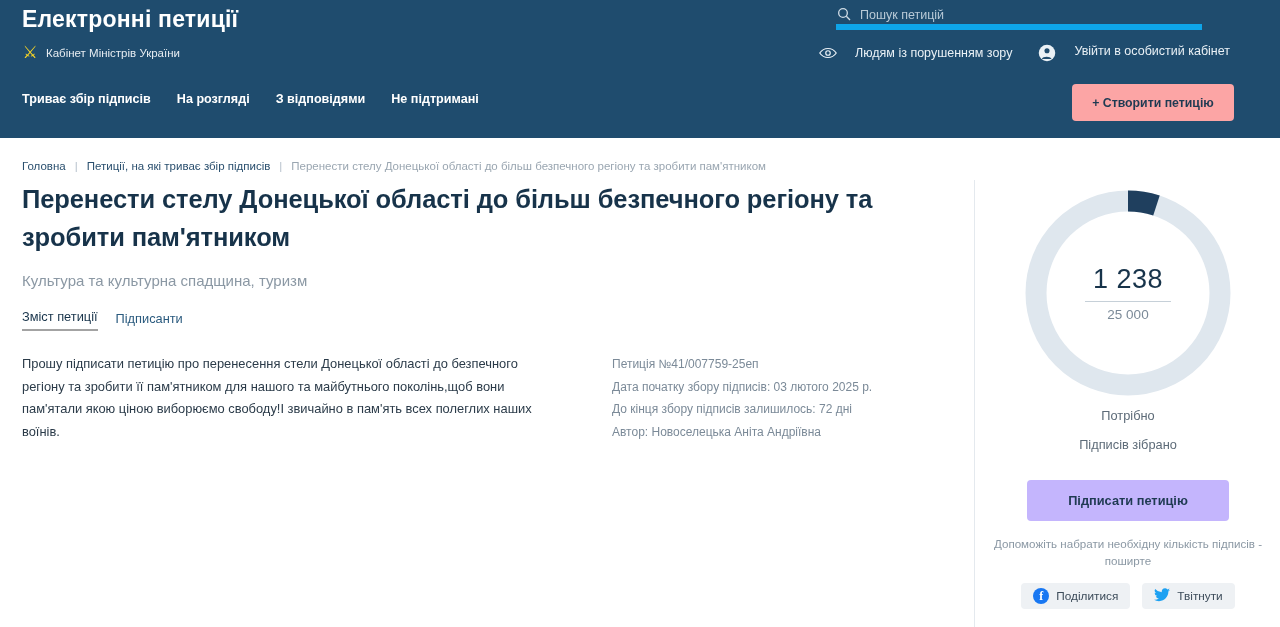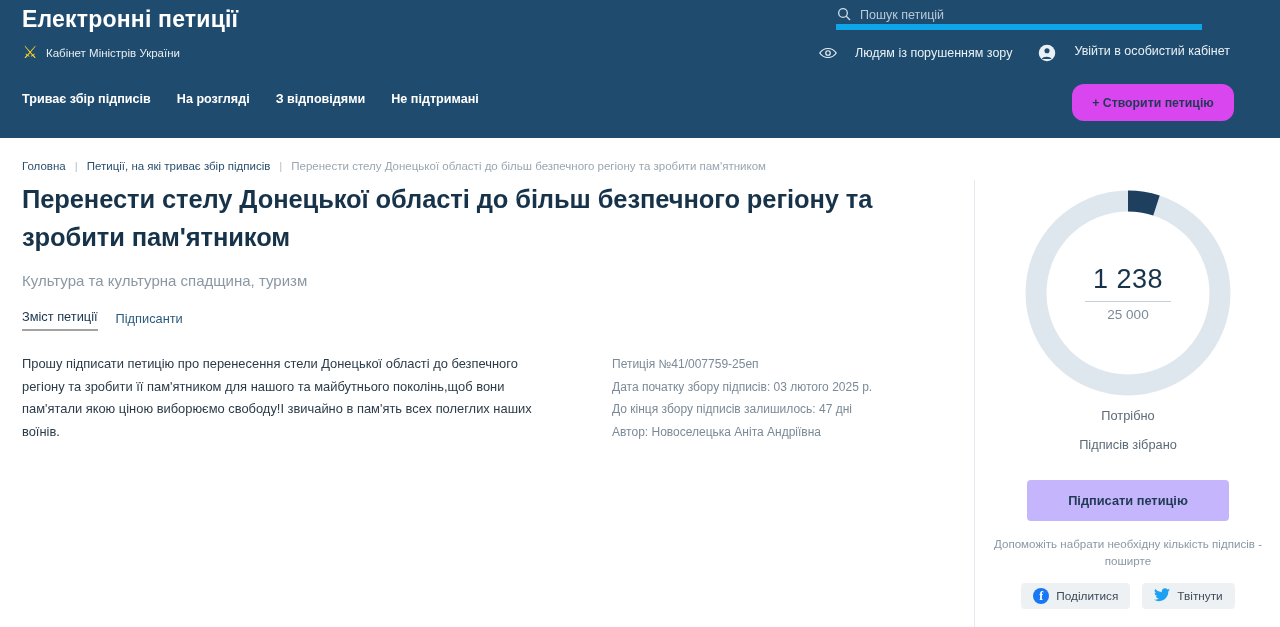--- a/index.html
+++ b/index.html
@@ -59,22 +59,22 @@
   .navbar {
     position: absolute; left: 22px; top: 92px;
     display: flex; align-items: center; gap: 26px;
     font-size: 12.6px; font-weight: bold; color: #ffffff;
   }
   .navbar .nav-item { cursor: pointer; white-space: nowrap; }
 
   .create-btn {
     position: absolute; right: 46px; top: 84px;
     width: 162px; height: 37px;
-    background: #d946ef; color: #1f3a52;
-    border: none; border-radius: 12px;
+    background: #fca5a5; color: #1f3a52;
+    border: none; border-radius: 4px;
     font-size: 12.3px; font-weight: bold;
     font-family: "Liberation Sans", sans-serif;
     cursor: pointer;
     display: flex; align-items: center; justify-content: center; gap: 5px;
   }
 
   
   .breadcrumb {
     position: absolute; left: 22px; top: 160px;
     font-size: 11.5px; color: #7b8a98;
@@ -253,21 +253,21 @@
   <div class="tabs">
     <div class="tab active">Зміст петиції</div>
     <div class="tab">Підписанти</div>
   </div>
 
   <div class="content-row">
     <div class="petition-text">Прошу підписати петицію про перенесення стели Донецької області до безпечного регіону та зробити її пам'ятником для нашого та майбутнього поколінь,щоб вони пам'ятали якою ціною виборюємо свободу!І звичайно в пам'ять всех полеглих наших воїнів.</div>
     <div class="meta">
       <div>Петиція №41/007759-25еп</div>
       <div>Дата початку збору підписів: 03 лютого 2025 р.</div>
-      <div>До кінця збору підписів залишилось: 47 дні</div>
+      <div>До кінця збору підписів залишилось: 72 дні</div>
       <div>Автор: Новоселецька Аніта Андріївна</div>
     </div>
   </div>
 </div>
 
 <div class="rail">
 
   <div class="donut">
     <svg width="210" height="210" viewBox="0 0 210 210">
       <circle cx="105" cy="105" r="92" fill="none" stroke="#dfe7ee" stroke-width="21"></circle>

